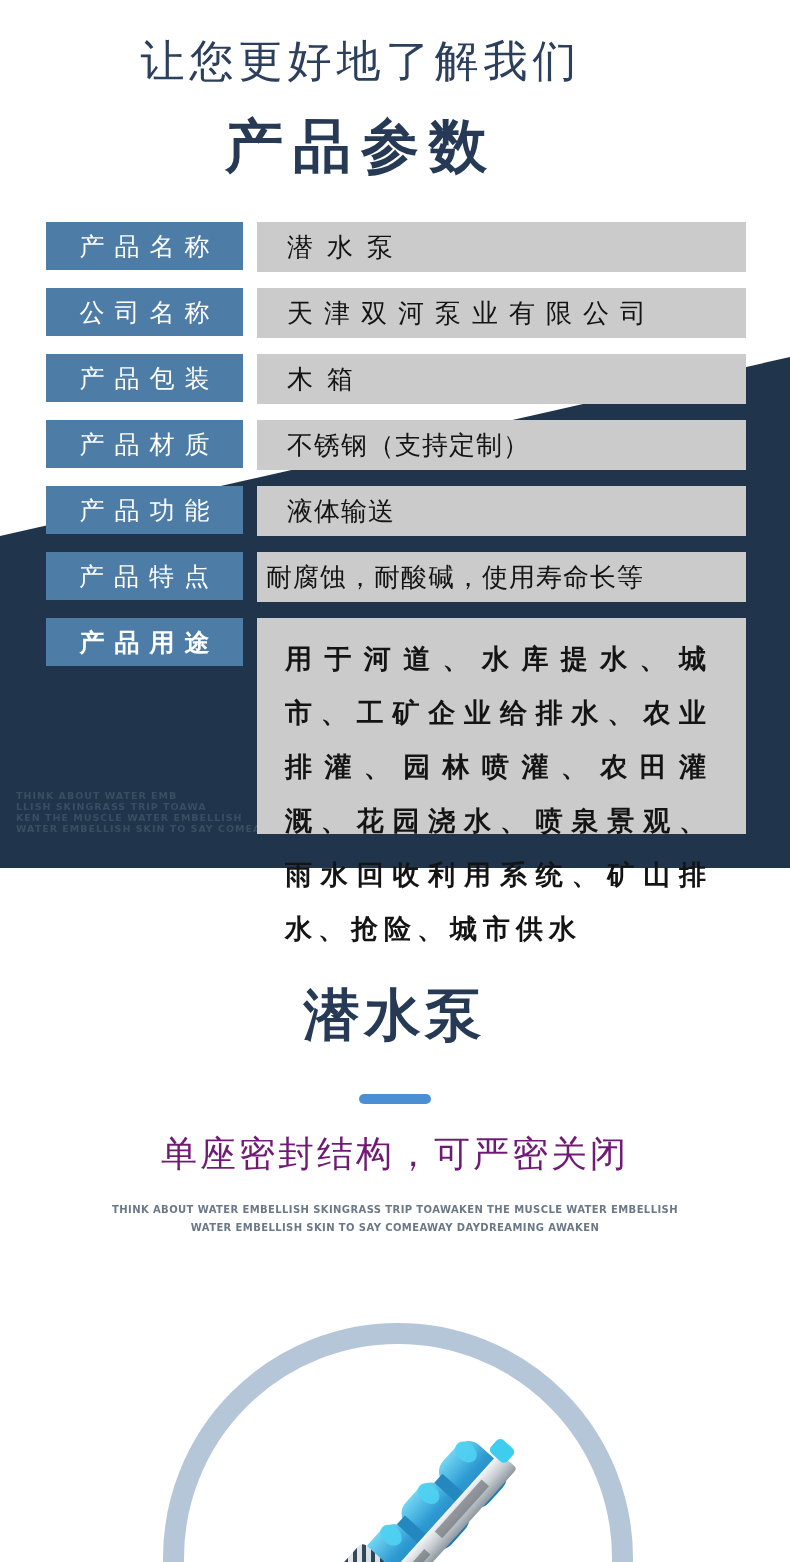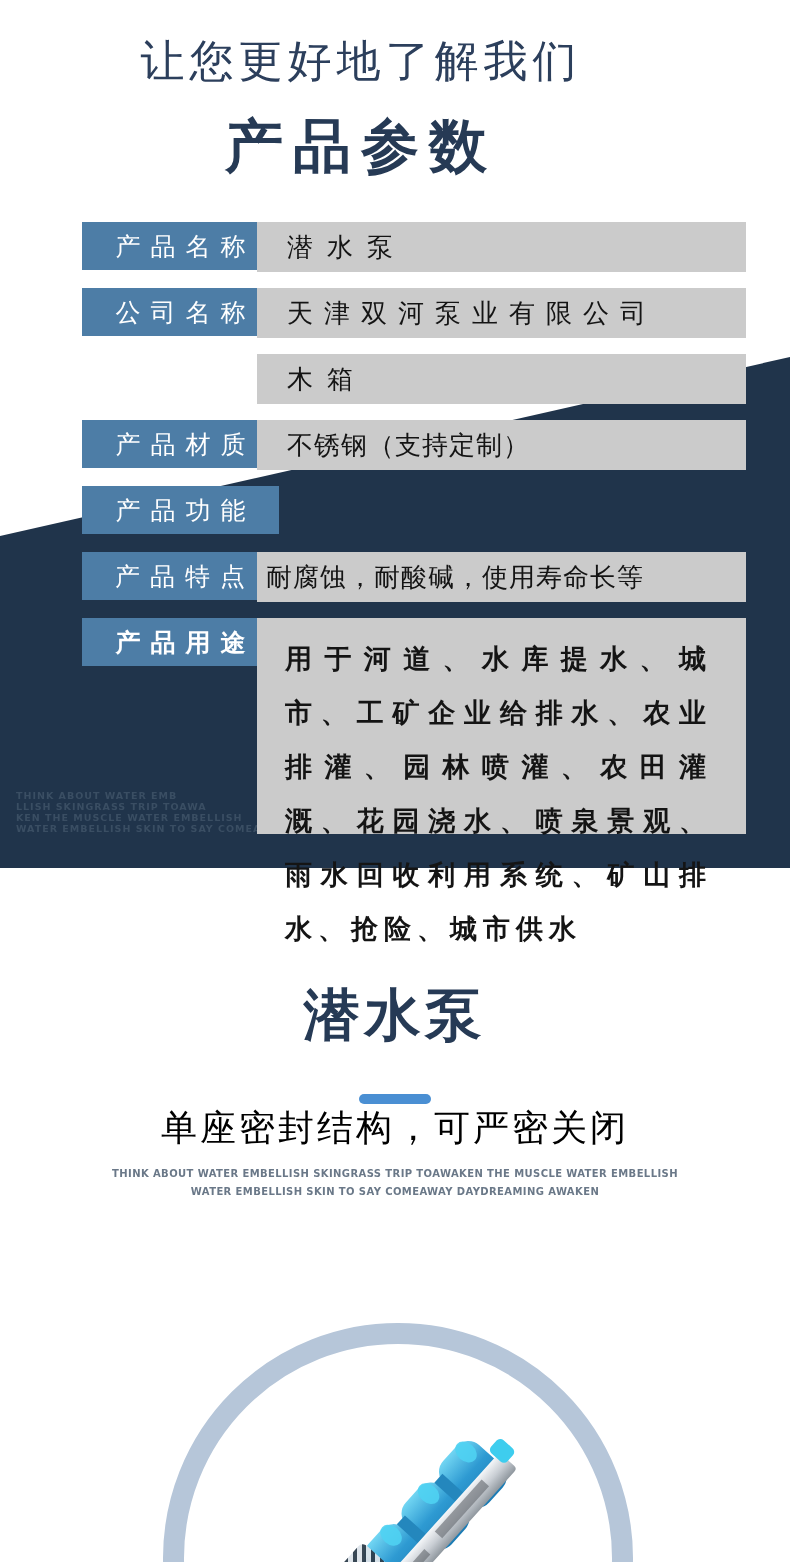--- a/index.html
+++ b/index.html
@@ -29,21 +29,21 @@
 
   .watermark {
     position:absolute; left:16px; top:790px; z-index:2;
     color:#3a4e63; font-size:9.5px; line-height:11px; font-weight:700;
     letter-spacing:1px; white-space:nowrap;
   }
 
   .p-label {
     position:absolute; left:46px; width:197px; height:48px; z-index:3;
     background:#4d7da6; color:#ffffff; display:flex; align-items:center; justify-content:center;
-    font-size:25px; font-weight:500; letter-spacing:10px; padding-left:10px;margin-left:36px;
+    font-size:25px; font-weight:500; letter-spacing:10px; padding-left:10px;
   }
   .p-value {
     position:absolute; left:257px; width:489px; height:50px; z-index:3;
     background:#cbcbcb; color:#141414; display:flex; align-items:center;
     font-size:26px; padding-left:30px;
   }
   .r1 { top:222px; } .r2 { top:288px; } .r3 { top:354px; } .r4 { top:420px; }
   .r5 { top:486px; } .r6 { top:552px;padding-left:9px; } .r7 { top:618px;font-weight:bold; }
   .v-sp-wide { letter-spacing:14px; }
   .v-sp-med  { letter-spacing:11px; }
@@ -55,24 +55,24 @@
 
   
   .section2 { position:absolute; top:868px; left:0; width:790px; height:694px; text-align:center; }
   .s2-title {
     margin-top:110px; font-size:56px; font-weight:900; color:#263a55; letter-spacing:5px;
   }
   .s2-divider {
     width:72px; height:10px; border-radius:5px; background:#4a8fd3; margin:40px auto 0;
   }
   .s2-subtitle {
-    font-size:36px; font-weight:300; color:#000000; letter-spacing:3px;
+    margin-top:26px; font-size:36px; font-weight:300; color:#701a75; letter-spacing:3px;
   }
   .s2-caption {
-    margin-top:12px; color:#6a7888; font-size:10px; font-weight:700;
+    margin-top:22px; color:#6a7888; font-size:10px; font-weight:700;
     letter-spacing:0.4px; line-height:18px;
   }
 
   .ring {
     position:absolute; left:163px; top:1323px; width:470px; height:470px;
     border:21px solid #b6c6d9; border-radius:50%; background:transparent; z-index:1;
   }
   .pump-svg { position:absolute; left:155px; top:1320px; z-index:2; }
 </style>
 </head>
@@ -93,26 +93,28 @@
     <div>KEN THE MUSCLE WATER EMBELLISH</div>
     <div>WATER EMBELLISH SKIN TO SAY COMEAWAY DAYDREAMING AWAKEN</div>
   </div>
 
   <div class="p-label r1">产品名称</div>
   <div class="p-value r1 v-sp-wide">潜水泵</div>
 
   <div class="p-label r2">公司名称</div>
   <div class="p-value r2 v-sp-med">天津双河泵业有限公司</div>
 
+  <div class="p-label r3">产品包装</div>
   <div class="p-value r3 v-sp-wide">木箱</div>
 
   <div class="p-label r4">产品材质</div>
   <div class="p-value r4 v-plain">不锈钢（支持定制）</div>
 
   <div class="p-label r5">产品功能</div>
+  <div class="p-value r5 v-plain">液体输送</div>
 
   <div class="p-label r6">产品特点</div>
   <div class="p-value r6 v-plain">耐腐蚀，耐酸碱，使用寿命长等</div>
 
   <div class="p-label r7">产品用途</div>
   <div class="p-value r7 v-tall">用于河道、水库提水、城市、工矿企业给排水、农业排灌、园林喷灌、农田灌溉、花园浇水、喷泉景观、雨水回收利用系统、矿山排水、抢险、城市供水</div>
 
   <div class="section2">
     <div class="s2-title">潜水泵</div>
     <div class="s2-divider"></div>

